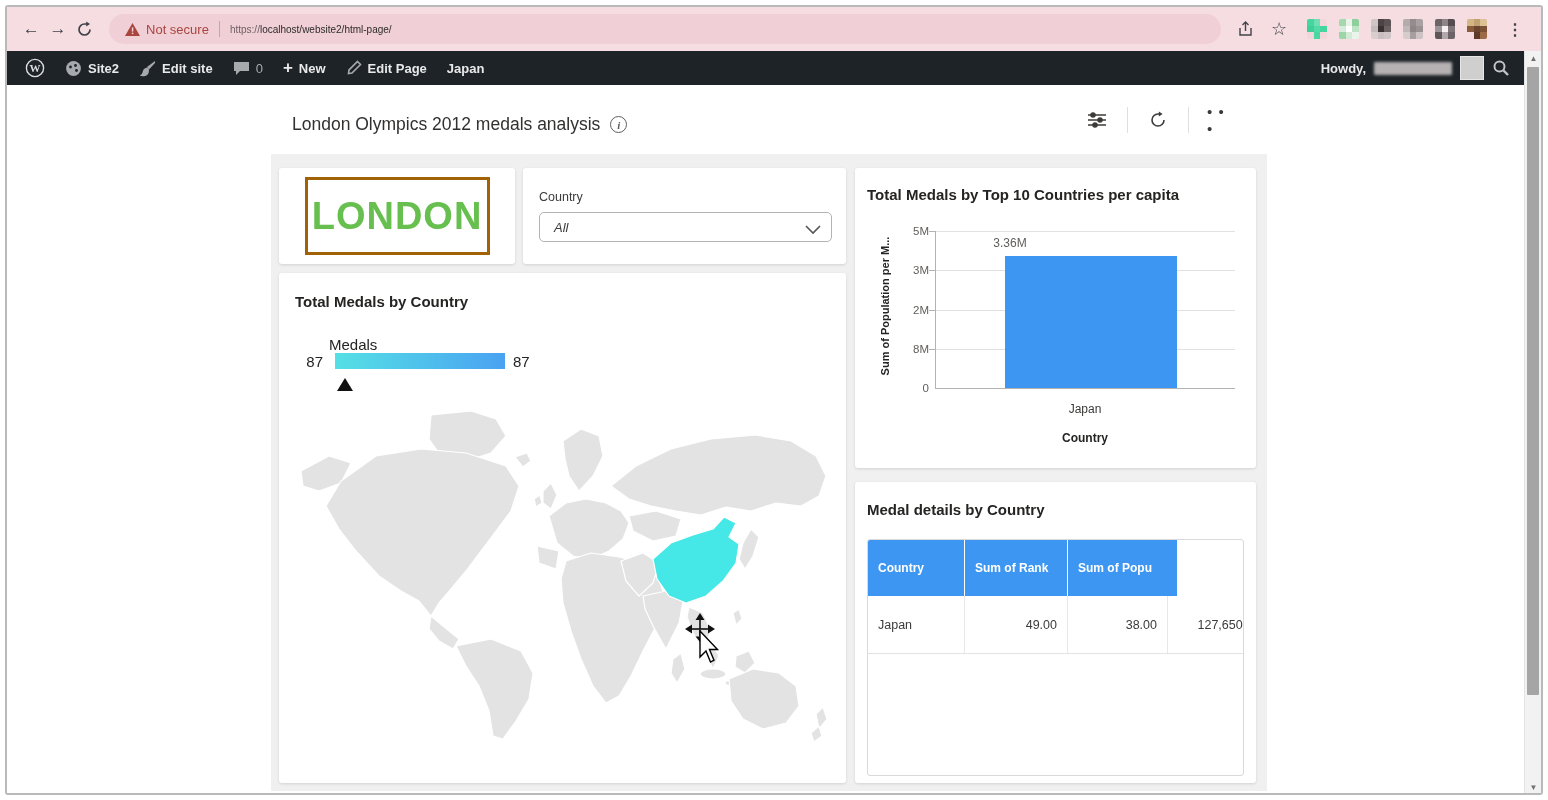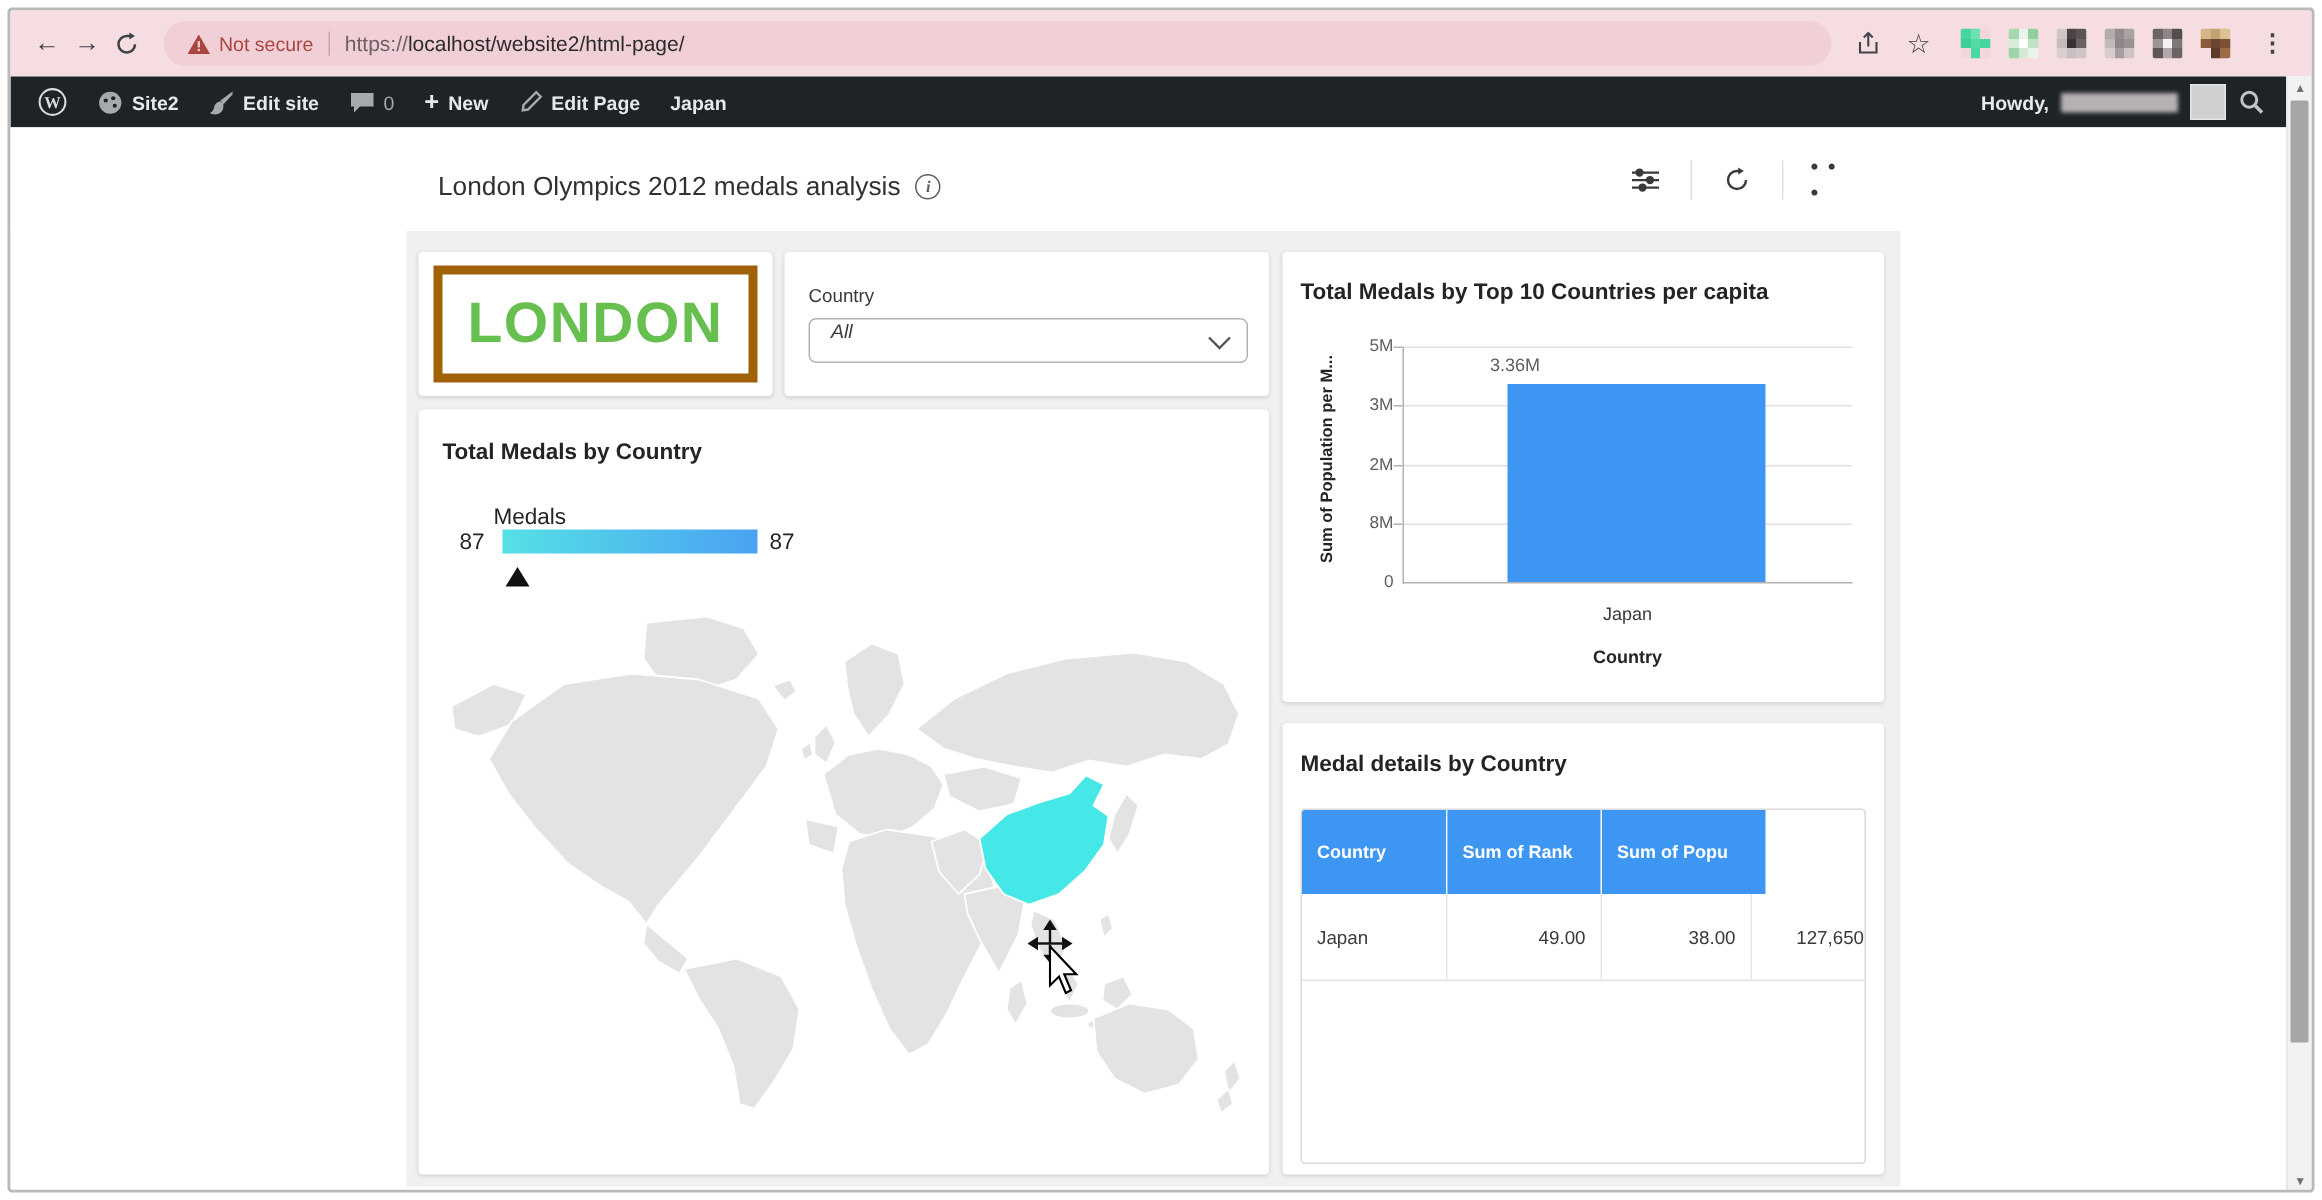--- a/index.html
+++ b/index.html
@@ -6,21 +6,21 @@
   html,body { width:1548px; height:800px; background:#fff; font-family:"Liberation Sans", sans-serif; overflow:hidden; }
   .frame { position:absolute; left:5px; top:5px; width:1538px; height:790px; border:2px solid #b9b9b9; border-radius:3px; background:#fff; overflow:hidden; }
 
   
   .browser-bar { position:relative; height:44px; background:#f6dde1; display:flex; align-items:center; padding:0 14px; }
   .nav-btn { width:28px; height:28px; display:flex; align-items:center; justify-content:center; font-size:17px; color:#3f4349; margin-right:6px; border-radius:50%; }
   .url-pill { display:flex; align-items:center; height:30px; background:#f1cfd6; border-radius:15px; padding:0 16px; margin-left:8px; flex:0 0 1112px; }
   .warn-tri { margin-right:6px; display:flex; }
   .notsecure { color:#a9453e; font-size:13px; margin-right:10px; }
   .pill-div { width:1px; height:16px; background:#c9a3ab; margin-right:10px; }
-  .url-text { font-size:14px; color:#2b2b2b; }
+  .url-text { font-size:10px; color:#2b2b2b; }
   .url-text .scheme { color:#6d6166; }
   .chrome-right { display:flex; align-items:center; margin-left:12px; gap:10px; }
   .chrome-ico { width:24px; height:24px; display:flex; align-items:center; justify-content:center; color:#3f4349; font-size:16px; }
   .ext-row { display:flex; gap:12px; margin:0 6px; }
   .ext-tile { width:20px; height:20px; display:grid; grid-template-columns:repeat(3,1fr); grid-template-rows:repeat(3,1fr); border-radius:2px; overflow:hidden; filter:blur(.4px); }
   .ext-tile span { display:block; }
   .kebab { font-size:16px; color:#3f4349; font-weight:bold; }
 
   
   .viewport { position:relative; height:744px; }
@@ -48,26 +48,26 @@
   .tb-div { width:1px; height:26px; background:#e1dfdd; }
   .tb-ico { width:24px; height:24px; display:flex; align-items:center; justify-content:center; }
   .ellipsis { font-size:15px; letter-spacing:1px; color:#3b3a39; }
 
   
   .canvas { position:absolute; left:264px; top:69px; width:996px; height:637px; background:#f0f0f0; }
   .card { position:absolute; background:#fff; border-radius:3px; box-shadow:0 1px 3px rgba(0,0,0,.13); }
   .card-title { font-size:15px; font-weight:bold; color:#252423; }
 
   .card-london { left:8px; top:14px; width:236px; height:96px; display:flex; align-items:center; justify-content:center; }
-  .london-box { width:216px; height:78px; border:6px solid #a16207; display:flex; align-items:center; justify-content:center; }
+  .london-box { width:185px; height:78px; border:3px solid #a16207; display:flex; align-items:center; justify-content:center; }
   .london-text { font-size:38px; font-weight:bold; color:#67bf4f; letter-spacing:1px; }
 
   .card-filter { left:252px; top:14px; width:323px; height:96px; padding:22px 16px 0 16px; }
   .filter-label { font-size:12.5px; color:#3b3b3b; margin-bottom:8px; }
-  .select-box { position:relative; width:293px; height:30px; border:1px solid #b3b3b3; border-radius:5px; display:flex; align-items:flex-start; padding:0 14px; }
+  .select-box { position:relative; width:293px; height:30px; border:1px solid #b3b3b3; border-radius:5px; display:flex; align-items:center; padding:0 14px; }
   .select-value { font-size:13px; font-style:italic; color:#3a3a3a; }
   .select-chev { position:absolute; right:10px; top:8px; }
 
   .card-map { left:8px; top:119px; width:567px; height:510px; }
   .map-title { position:absolute; left:16px; top:20px; }
   .legend { position:absolute; left:28px; top:63px; }
   .legend-name { position:absolute; left:22px; top:0; font-size:15px; color:#252423; }
   .legend-min { position:absolute; left:-20px; top:17px; font-size:15px; color:#252423; width:36px; text-align:right; }
   .legend-bar { position:absolute; left:28px; top:17px; width:170px; height:16px; background:linear-gradient(90deg,#55e0e5,#4aa2f2); }
   .legend-max { position:absolute; left:206px; top:17px; font-size:15px; color:#252423; }

